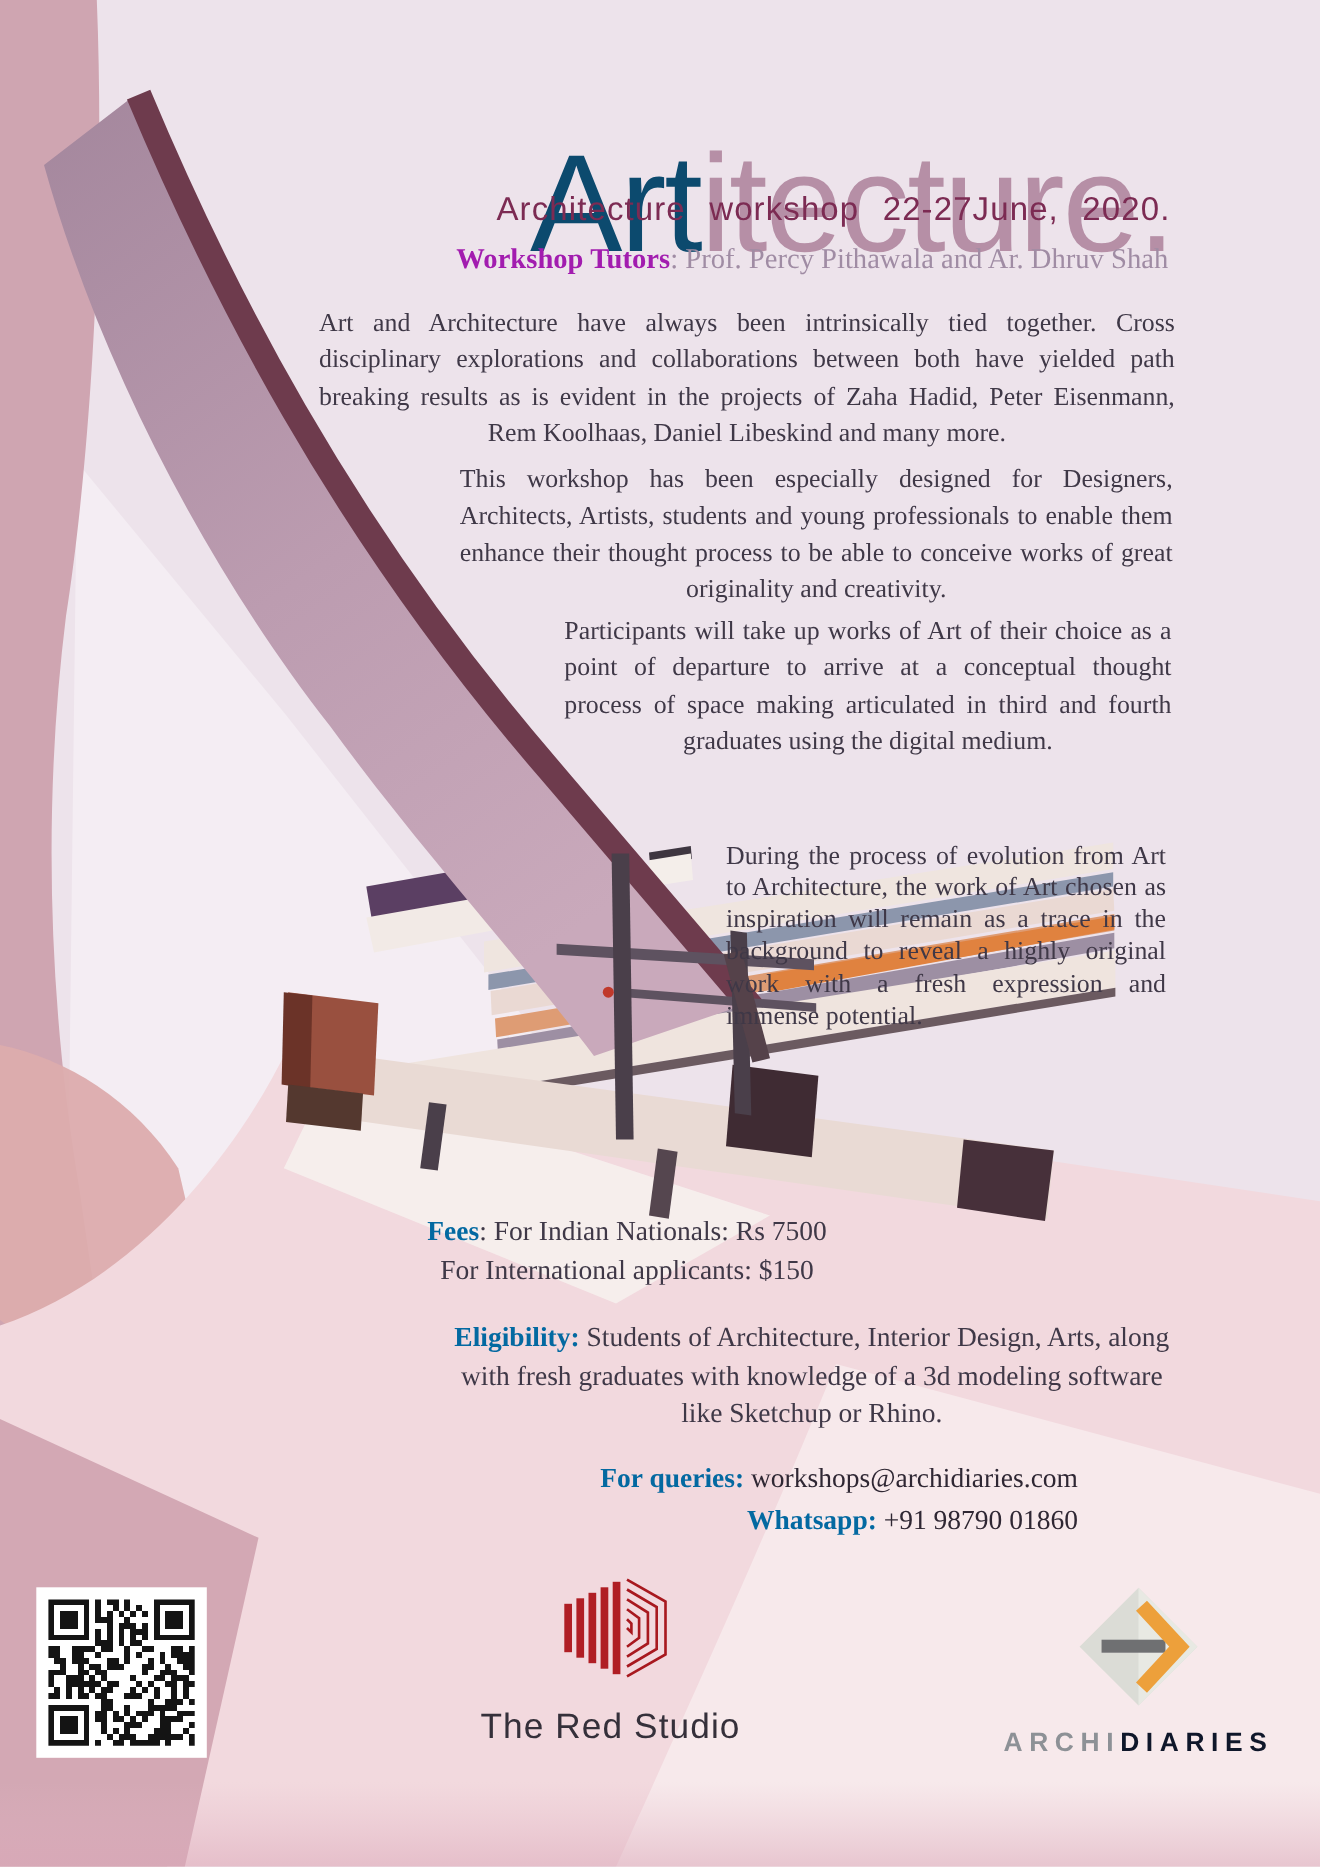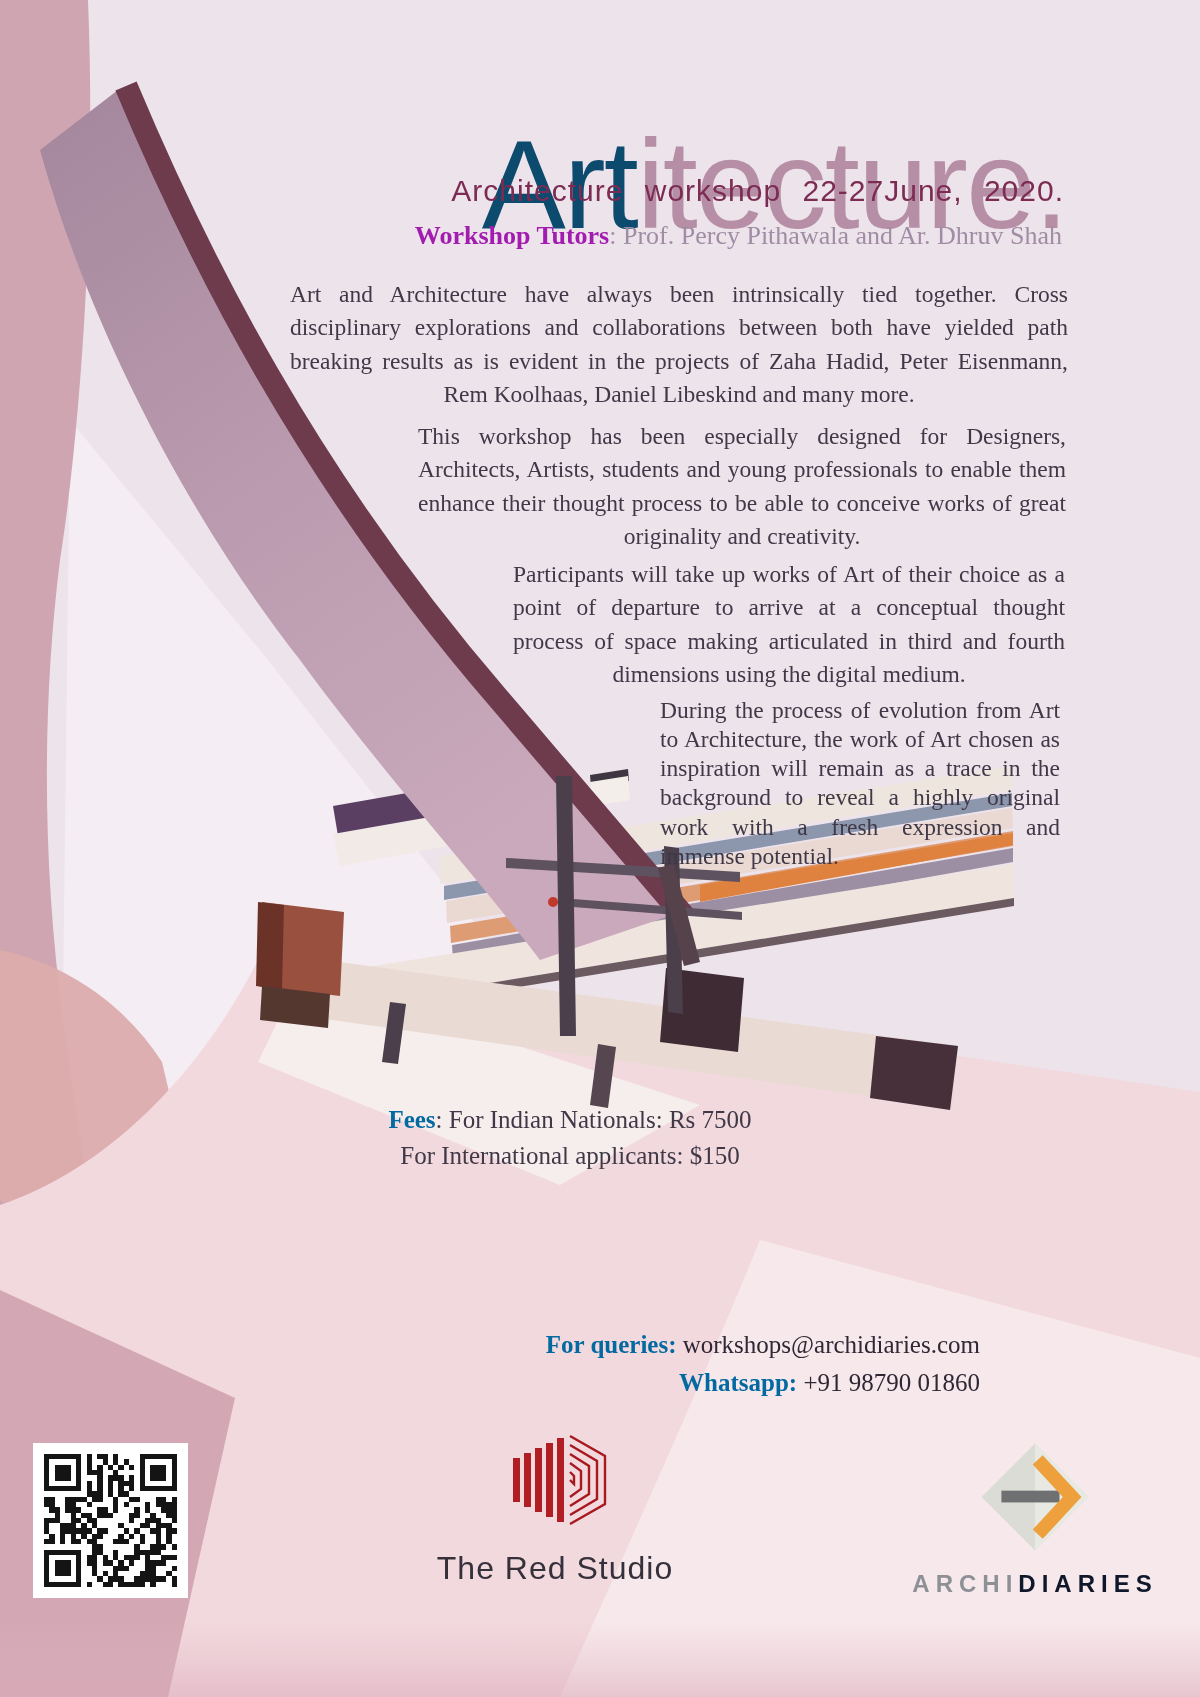--- a/index.html
+++ b/index.html
@@ -16,21 +16,21 @@
             font-size:30px;color:#7C2B53;letter-spacing:1px;word-spacing:12px;white-space:nowrap;font-weight:400;}
   .tutors{position:absolute;top:221px;right:138px;font-size:26px;white-space:nowrap;color:#A08CA4;}
   .tutors b{color:#a21caf;}
 
   
   .para{position:absolute;color:#3F3847;font-size:23.5px;line-height:1.42;text-align:justify;
         text-align-last:center;margin:0;hyphens:none;}
   .p1{top:278px;left:290px;width:778px;}
   .p2{top:420px;right:134px;width:648px;}
   .p3{top:558px;right:135px;width:552px;}
-  .p4{top:696px;right:140px;width:400px;line-height:1.24;text-align-last:left;}
+  .p4{top:764px;right:140px;width:400px;line-height:1.24;text-align-last:left;}
 
   
   .fees{position:absolute;top:1102px;left:360px;width:420px;text-align:center;
         font-size:25px;line-height:1.42;color:#3F3847;}
   .elig{position:absolute;top:1200px;right:132px;width:660px;text-align:center;
         font-size:25px;line-height:1.38;color:#3F3847;}
   .contact{position:absolute;top:1326px;left:480px;width:500px;text-align:right;
         font-size:25px;line-height:1.5;color:#2F2733;}
   .blabel{font-weight:bold;color:#0369a1;}
 
@@ -125,28 +125,31 @@
       <circle cx="553" cy="902" r="5" fill="#C0392B"></circle>
     </g>
   </svg>
 
   <h1 class="title"><span class="t-accent">Art</span><span class="t-rest">itecture.</span></h1>
   <div class="subtitle">Architecture workshop 22-27June, 2020.</div>
   <div class="tutors"><b>Workshop Tutors</b><span>: Prof. Percy Pithawala and Ar. Dhruv Shah</span></div>
 
   <p class="para p2">This workshop has been especially designed for Designers, Architects, Artists, students and young professionals to enable them enhance their thought process to be able to conceive works of great originality and creativity.</p>
   <p class="para p1">Art and Architecture have always been intrinsically tied together. Cross disciplinary explorations and collaborations between both have yielded path breaking results as is evident in the projects of Zaha Hadid, Peter Eisenmann, Rem Koolhaas, Daniel Libeskind and many more.</p>
-  <p class="para p3">Participants will take up works of Art of their choice as a point of departure to arrive at a conceptual thought process of space making articulated in third and fourth dimensions using the digital medium.</p>
+  <p class="para p3">Participants will take up works of Art of their choice as a point of departure to arrive at a conceptual thought process of space making articulated in third and fourth graduates using the digital medium.</p>
   <p class="para p4">During the process of evolution from Art to Architecture, the work of Art chosen as inspiration will remain as a trace in the background to reveal a highly original work with a fresh expression and immense potential.</p>
 
   <div class="fees">
     <div><span class="blabel">Fees</span><span>: For Indian Nationals: Rs 7500</span></div>
     <div>For International applicants: $150</div>
   </div>
 
+  <div class="elig">
+    <span class="blabel">Eligibility:</span><span> Students of Architecture, Interior Design, Arts, along with fresh graduates with knowledge of a 3d modeling software like  Sketchup or Rhino.</span>
+  </div>
 
   <div class="contact">
     <div><span class="blabel">For queries:</span><span> workshops@archidiaries.com</span></div>
     <div><span class="blabel">Whatsapp:</span><span> +91 98790 01860</span></div>
   </div>
 
   <div class="qr-pad">
     <svg id="qr-svg" viewBox="0 0 25 25" shape-rendering="crispEdges">
         <rect x="0" y="0" width="25" height="25" fill="#fff"></rect>
         <rect x="0" y="0" width="7" height="7" fill="#141414"></rect>

